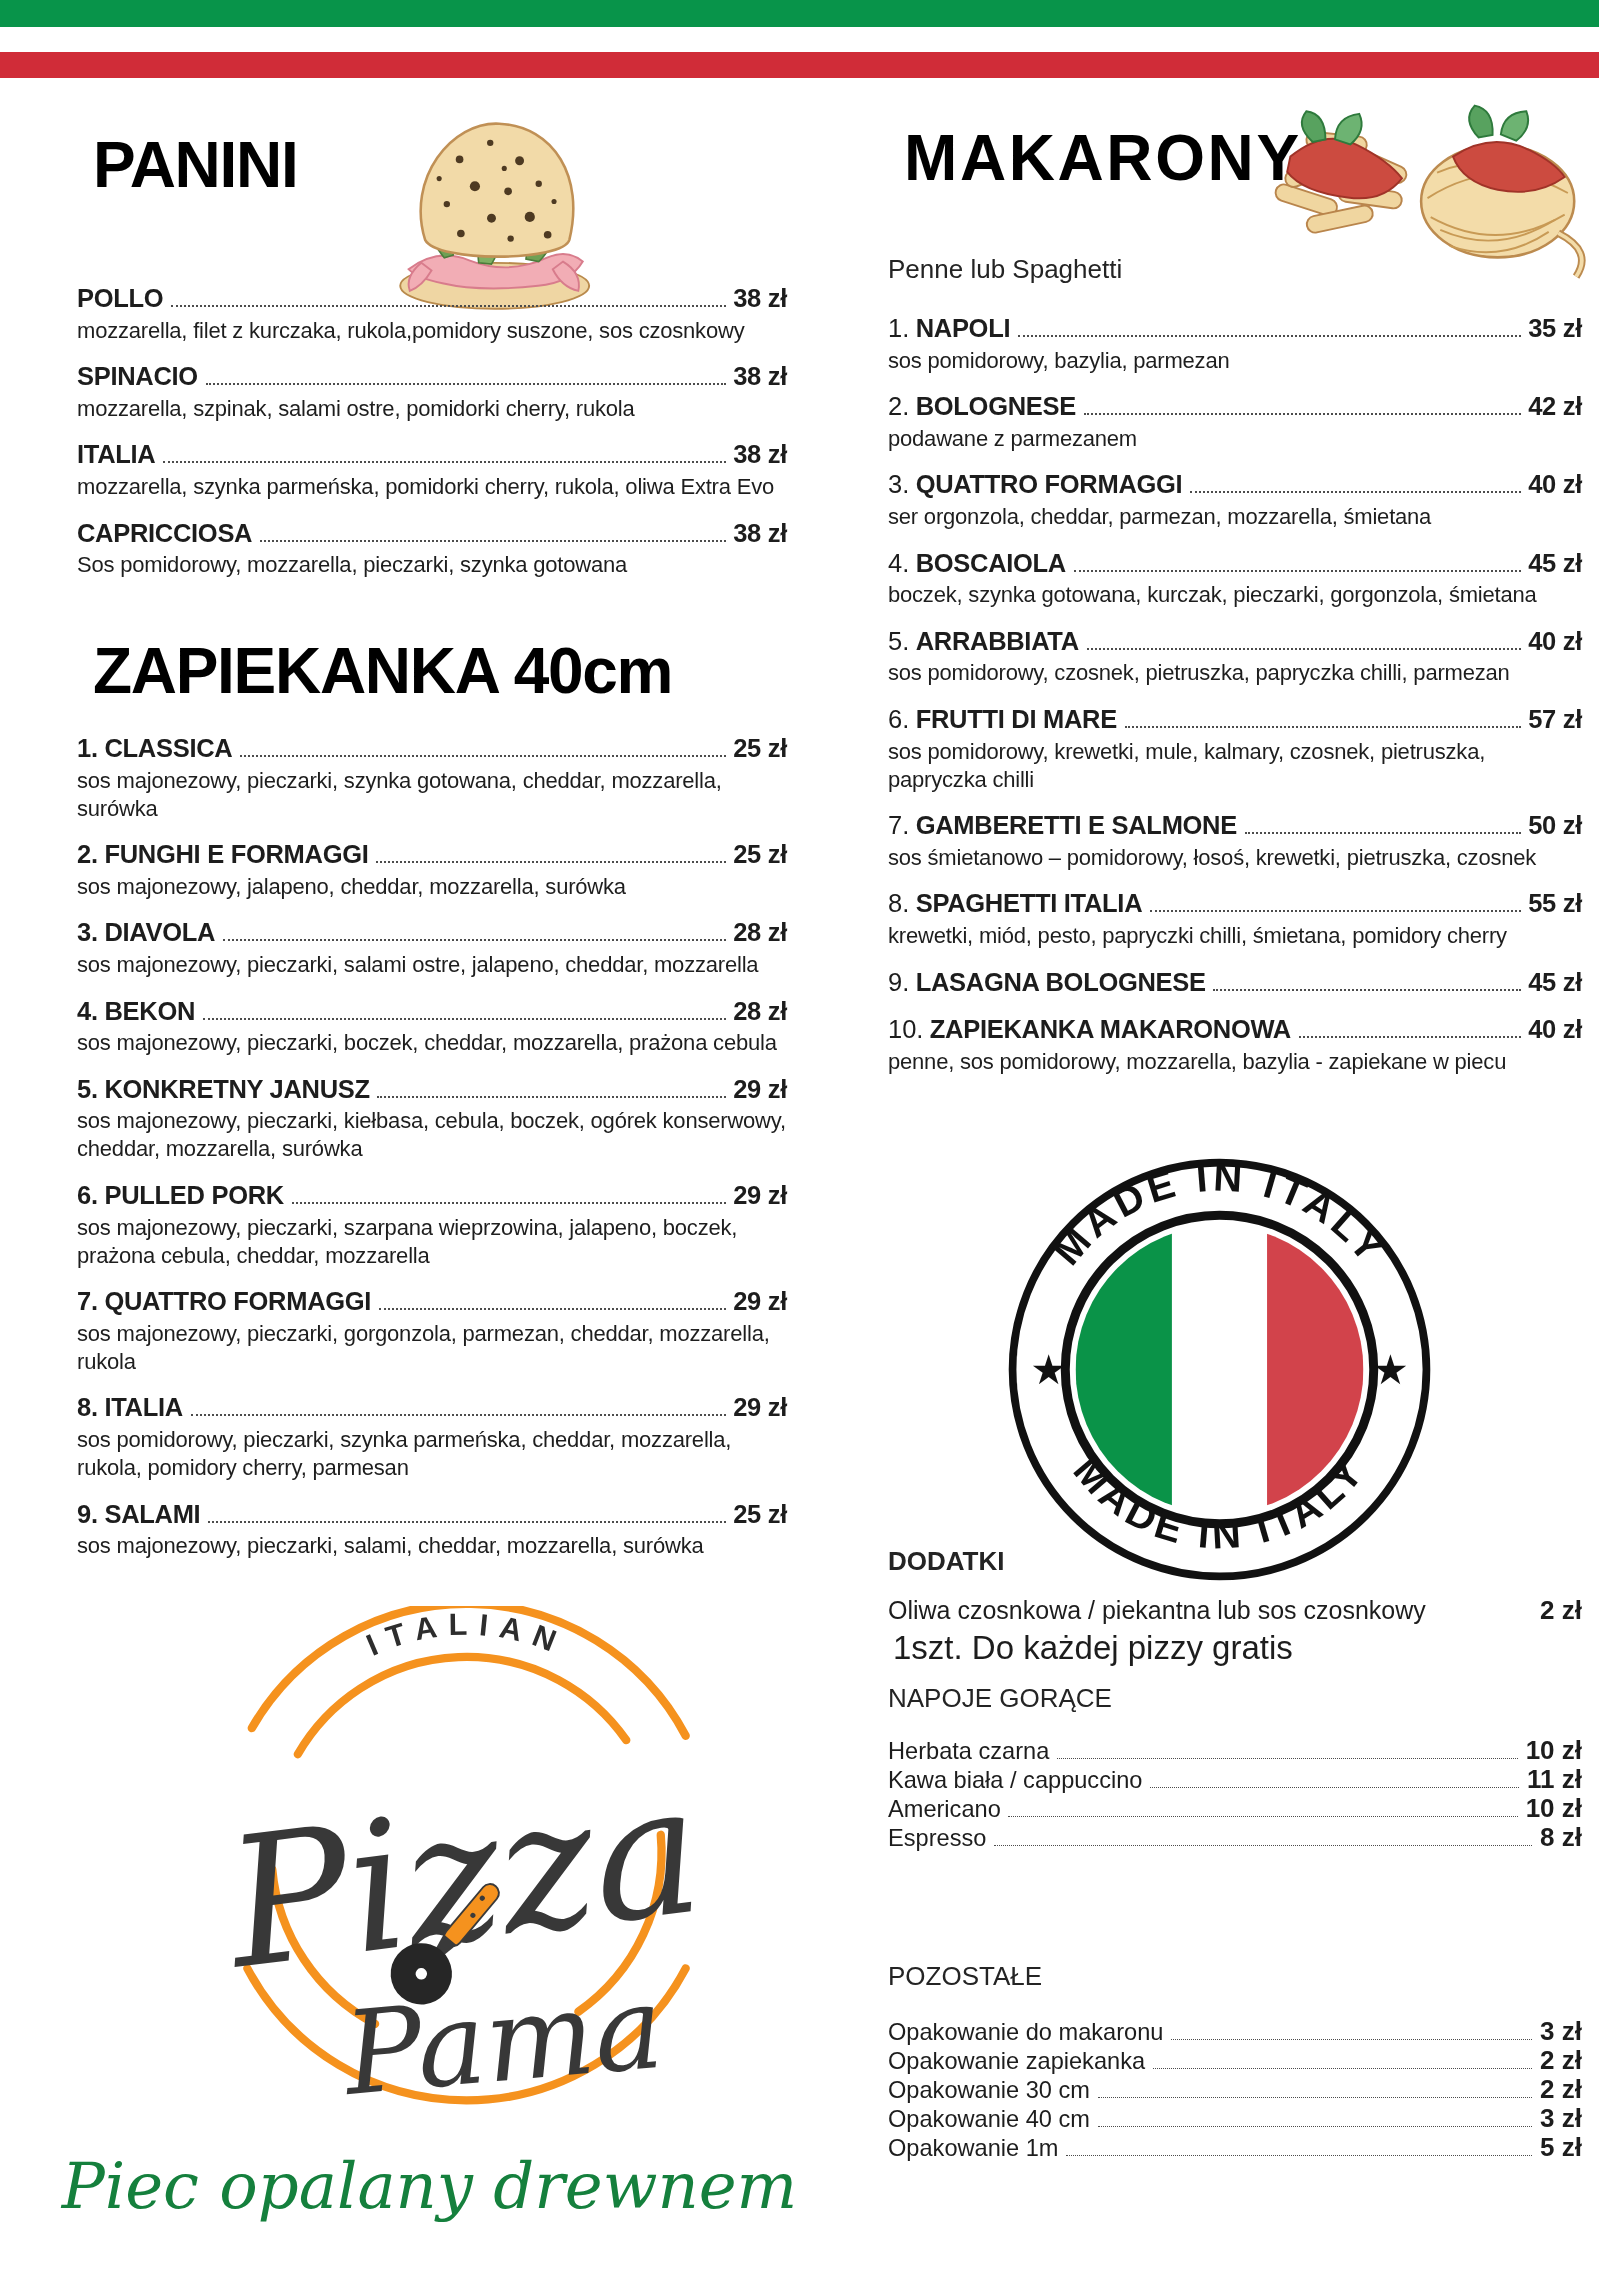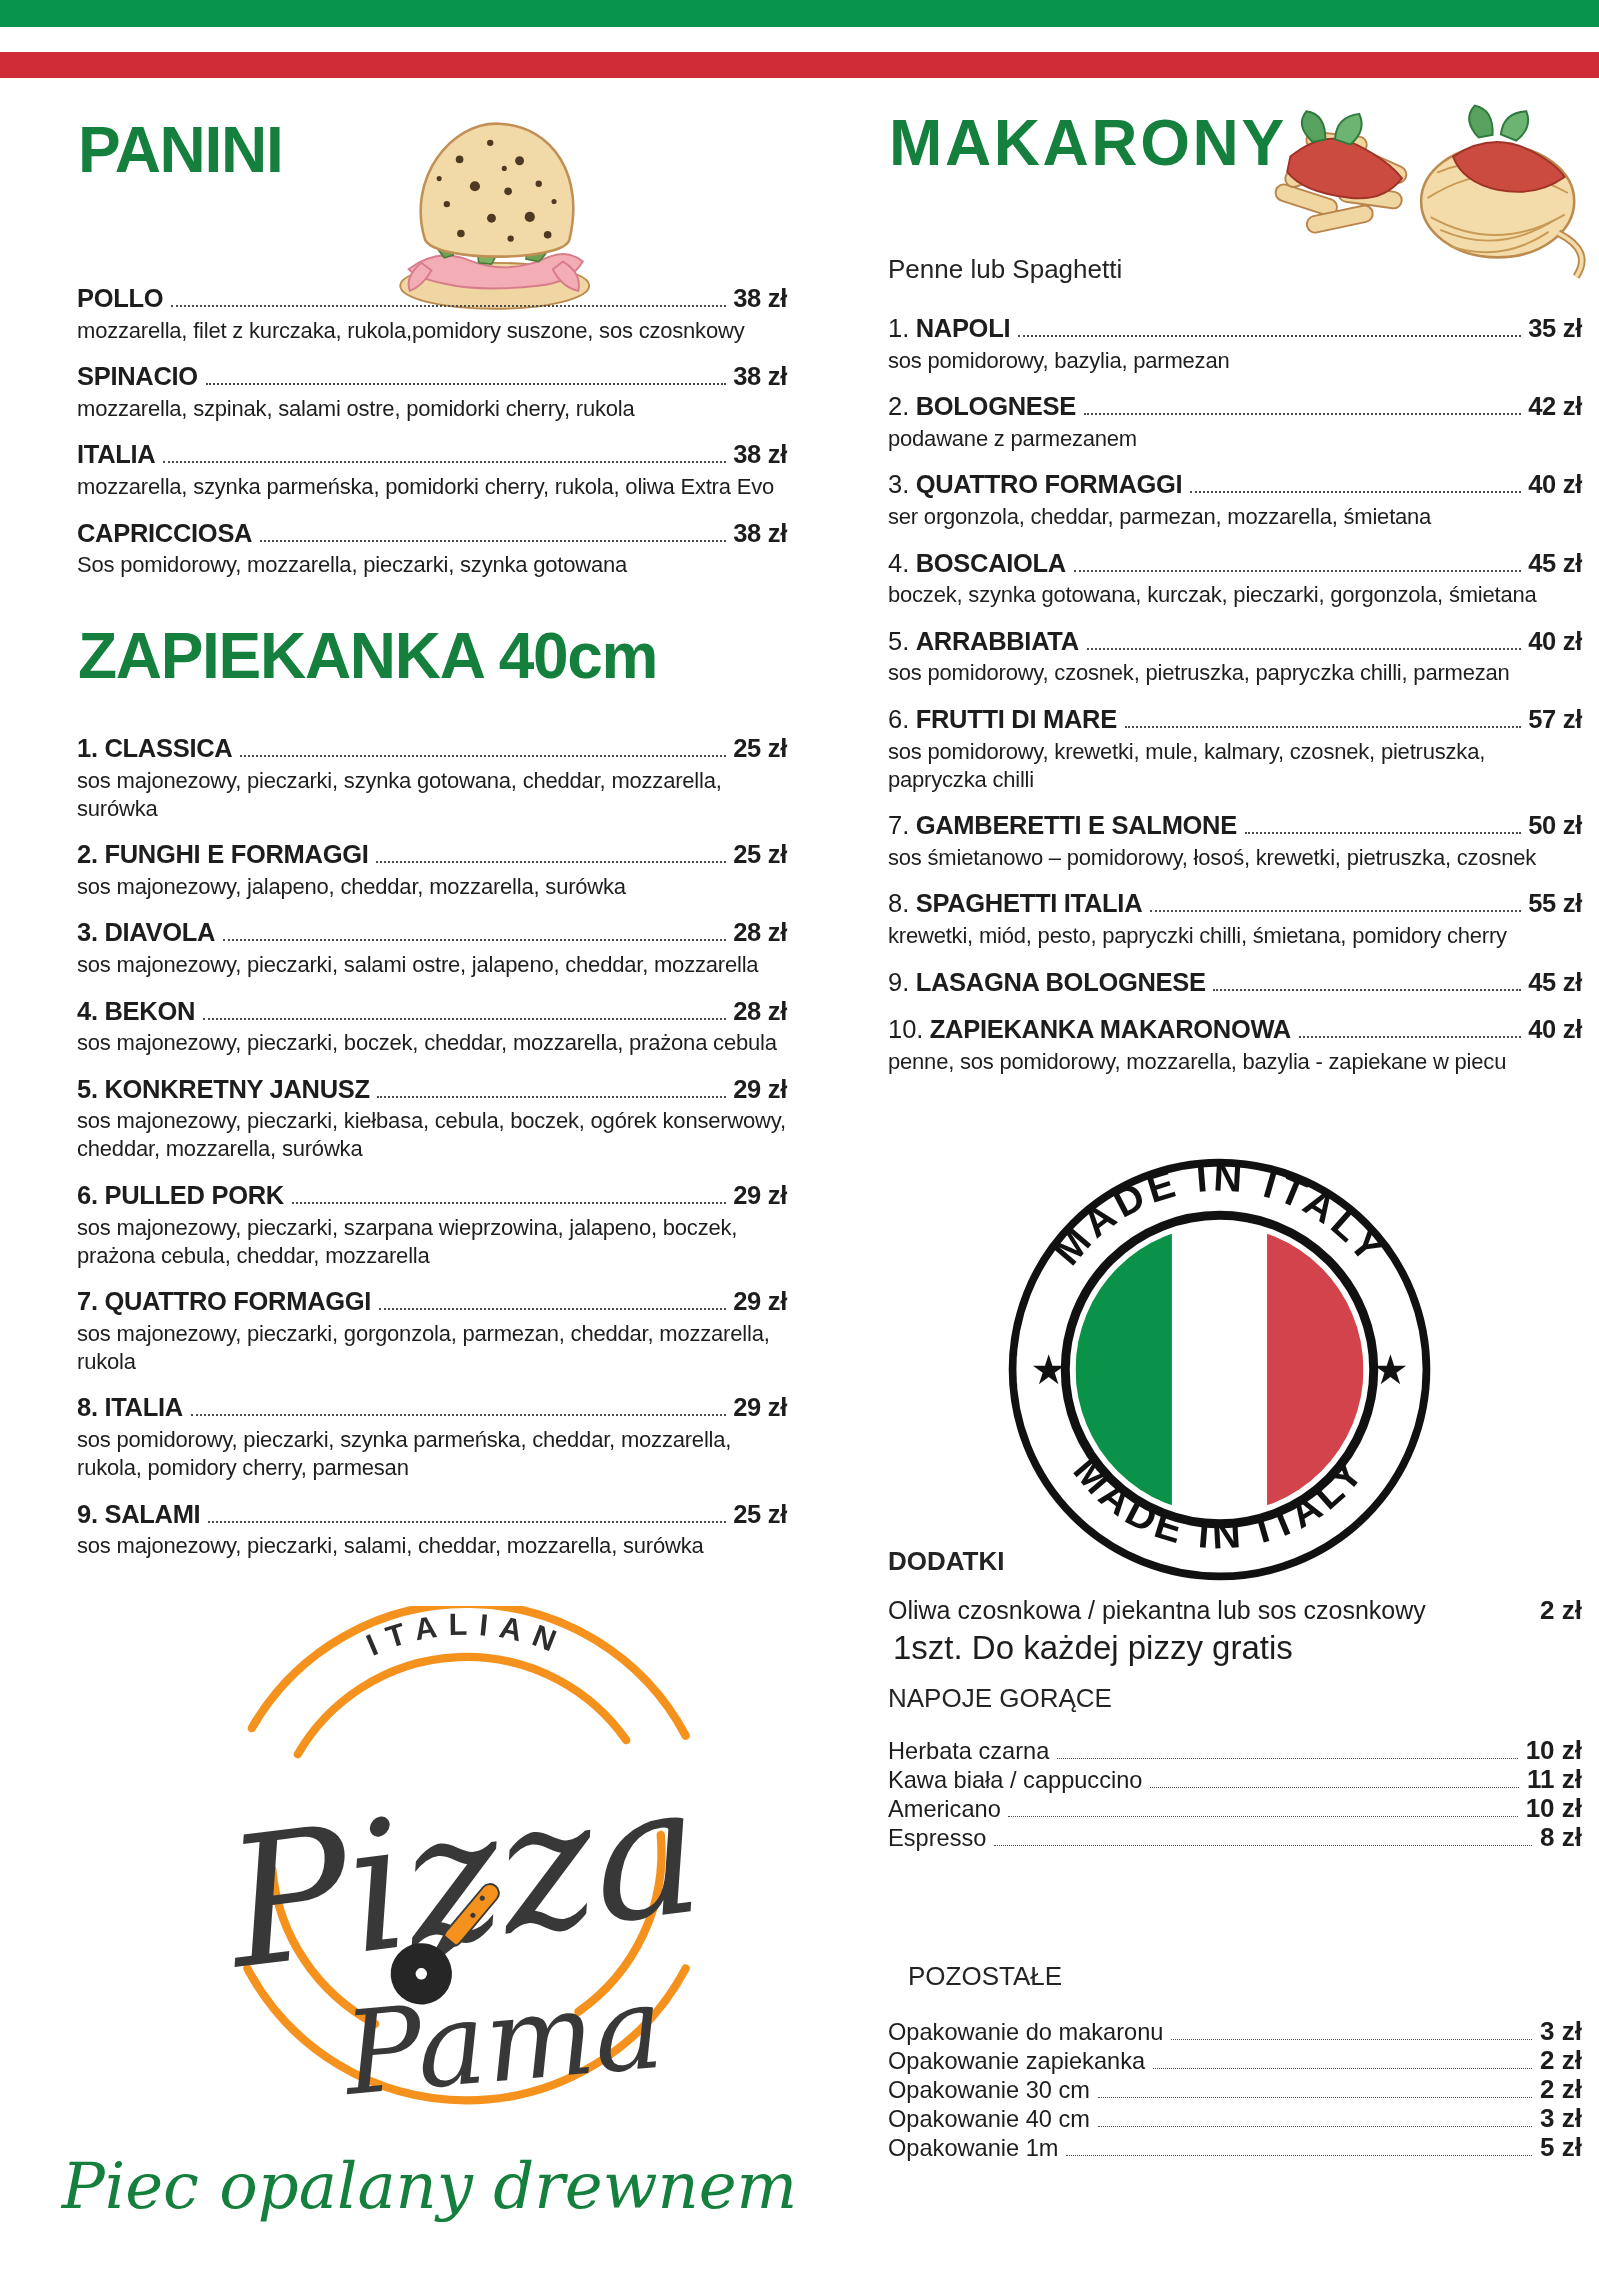--- a/index.html
+++ b/index.html
@@ -5,21 +5,21 @@
   html,body{margin:0;padding:0;background:#ffffff;}
   .page{position:relative;width:1599px;height:2295px;background:#ffffff;overflow:hidden;
         font-family:"Liberation Sans",sans-serif;color:#1d1d1d;}
 
   
   .stripe{position:absolute;left:0;width:1599px;}
   .stripe-green{top:0;height:27px;background:#08944A;}
   .stripe-red{top:52px;height:25.5px;background:#D02C38;}
 
   
-  .h-green{position:absolute;margin:1px;font-weight:bold;color:#15803d;font-size:64px;
+  .h-green{position:absolute;margin:16px;font-weight:bold;color:#000000;font-size:64px;
            line-height:1;letter-spacing:-1.3px;white-space:nowrap;}
   .pos-panini-title{left:77px;top:117px;}
   .pos-zap-title{left:77px;top:623px;}
   .pos-mak-title{left:888px;top:110px;letter-spacing:2.6px;}
 
   
   .items{position:absolute;}
   .pos-panini-items{left:77px;top:283px;width:710px;}
   .pos-zap-items{left:77px;top:733px;width:710px;}
   .pos-mak-items{left:888px;top:313px;width:694px;}
@@ -29,21 +29,21 @@
   .mi-num{font-weight:normal;font-size:25.5px;line-height:31px;margin-right:6.4px;white-space:nowrap;}
   .dots{flex:1;border-bottom:2.6px dotted #4c4c4c;margin:0 7.7px;min-width:25.5px;}
   .dots-thin{border-bottom:1.9px dotted #4c4c4c;}
   .mi-desc{font-size:22px;line-height:28px;margin-top:2.6px;letter-spacing:-0.2px;color:#1e1e1e;}
 
   
   .h-sub{position:absolute;font-size:26px;line-height:1.1;color:#242424;white-space:nowrap;}
   .h-bold{font-weight:bold;}
   .pos-dodatki-title{left:888px;top:1547px;}
   .pos-napoje-title{left:888px;top:1684px;}
-  .pos-poz-title{left:908px;top:1962px;}
+  .pos-poz-title{left:888px;top:1962px;}
 
   
   .pos-dodatki-row{position:absolute;left:888px;top:1595px;width:694px;display:flex;align-items:baseline;}
   .d-name{font-size:25px;line-height:31px;}
   .d-spacer{flex:1;}
   .d-price{font-weight:bold;font-size:26px;line-height:31px;white-space:nowrap;}
   .pos-dodatki-note{position:absolute;left:893px;top:1633px;width:694px;font-size:33px;line-height:29px;}
 
   
   .rows{position:absolute;}

